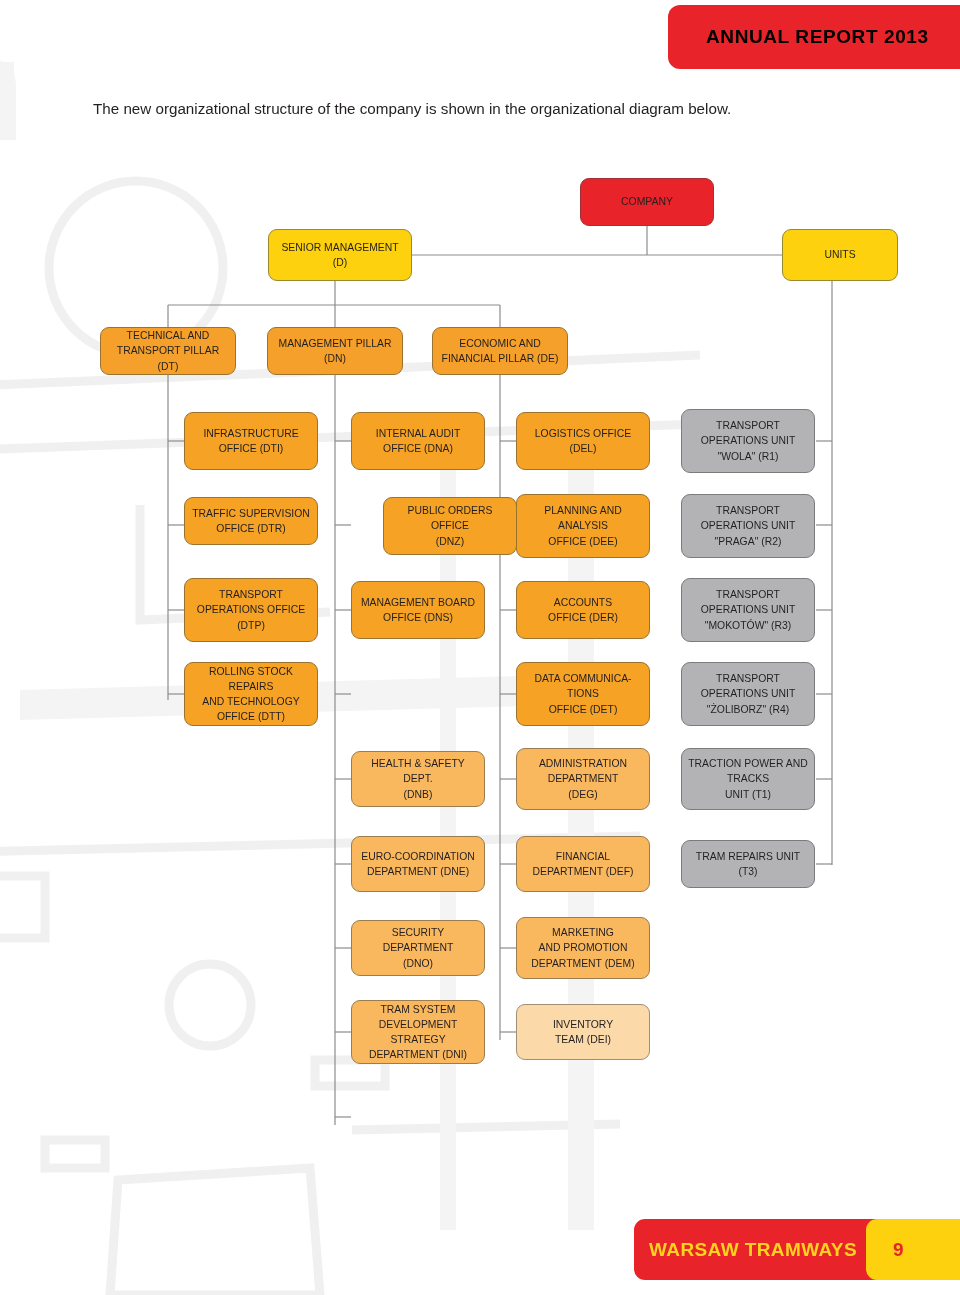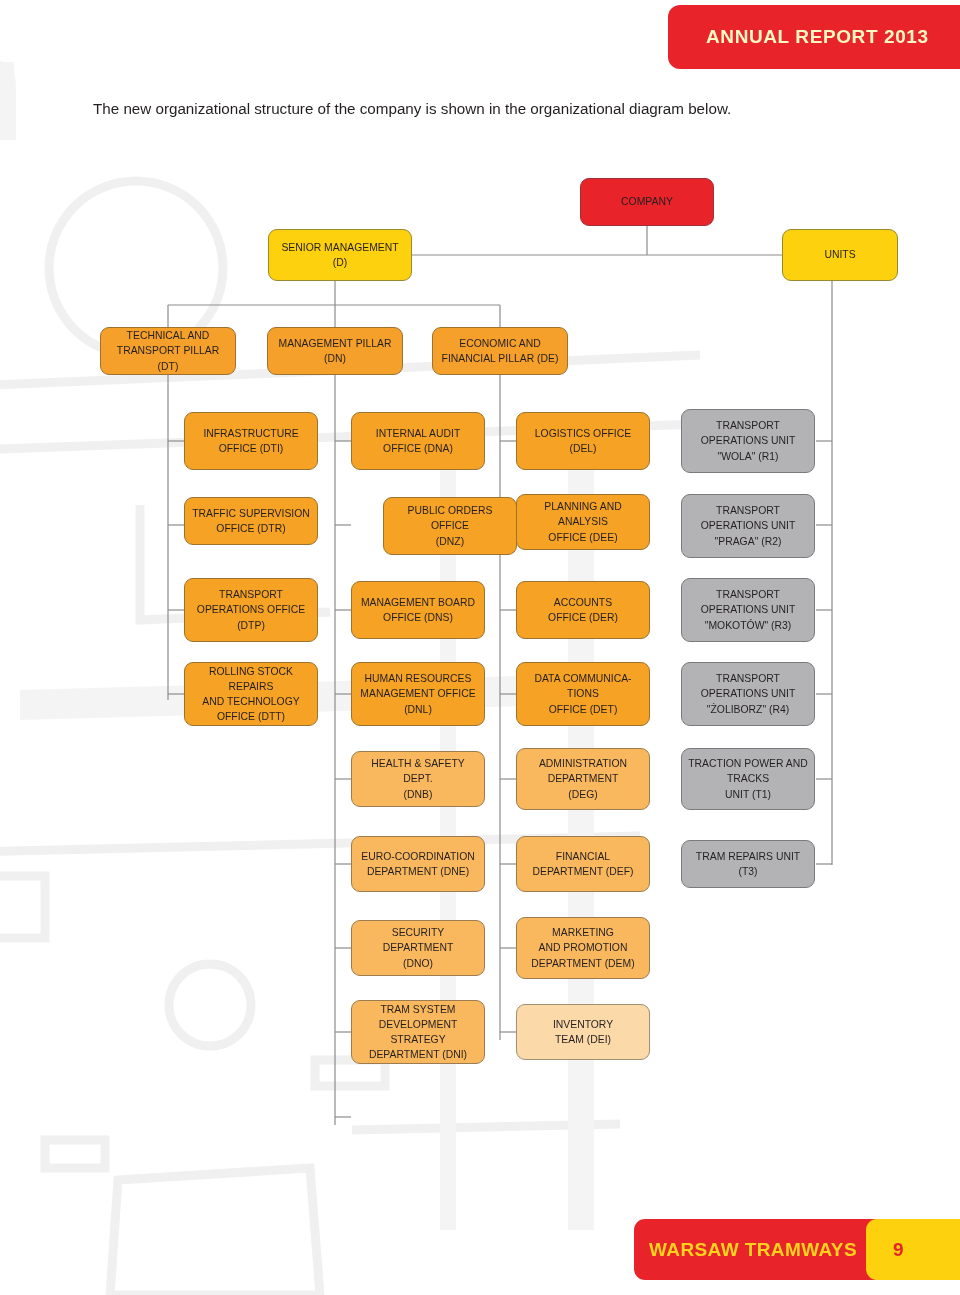--- a/index.html
+++ b/index.html
@@ -25,21 +25,21 @@
     position: absolute;
     left: 668px; top: 5px;
     width: 300px; height: 64px;
     background: #e8242a;
     border-radius: 12px 0 0 12px;
     z-index: 5;
   }
   #header-banner .label {
     position: absolute;
     left: 38px; top: 21px;
-    color: #fef9c3;
+    color: #000000;
     font-size: 19px;
     font-weight: bold;
     letter-spacing: 0.6px;
   }
 
   
   #intro {
     position: absolute;
     left: 93px; top: 100px;
     width: 700px;
@@ -232,40 +232,37 @@
 
     <div class="node n-orange" style="left:351px; top:412px; width:134px; height:58px;">
       <span class="txt">INTERNAL AUDIT<br>OFFICE (DNA)</span>
     </div>
     <div class="node n-orange" style="left:351px; top:497px; width:134px; height:58px;margin-left:32px;">
       <span class="txt">PUBLIC ORDERS OFFICE<br>(DNZ)</span>
     </div>
     <div class="node n-orange" style="left:351px; top:581px; width:134px; height:58px;">
       <span class="txt">MANAGEMENT BOARD<br>OFFICE (DNS)</span>
     </div>
-    <div class="node n-orange" style="left:351px; top:662px; width:134px; height:64px;">
-      <span class="txt">HUMAN RESOURCES<br>MANAGEMENT OFFICE<br>(DNL)</span>
-    </div>
     <div class="node n-orange2" style="left:351px; top:751px; width:134px; height:56px;">
       <span class="txt">HEALTH &amp; SAFETY DEPT.<br>(DNB)</span>
     </div>
     <div class="node n-orange2" style="left:351px; top:836px; width:134px; height:56px;">
       <span class="txt">EURO-COORDINATION<br>DEPARTMENT (DNE)</span>
     </div>
     <div class="node n-orange2" style="left:351px; top:920px; width:134px; height:56px;">
       <span class="txt">SECURITY DEPARTMENT<br>(DNO)</span>
     </div>
     <div class="node n-orange2" style="left:351px; top:1000px; width:134px; height:64px;">
       <span class="txt">TRAM SYSTEM<br>DEVELOPMENT STRATEGY<br>DEPARTMENT (DNI)</span>
     </div>
 
     <div class="node n-orange" style="left:516px; top:412px; width:134px; height:58px;">
       <span class="txt">LOGISTICS OFFICE (DEL)</span>
     </div>
-    <div class="node n-orange" style="left:516px; top:494px; width:134px; height:56px;justify-content:flex-end;">
+    <div class="node n-orange" style="left:516px; top:494px; width:134px; height:64px;justify-content:flex-end;">
       <span class="txt">PLANNING AND<br>ANALYSIS<br>OFFICE (DEE)</span>
     </div>
     <div class="node n-orange" style="left:516px; top:581px; width:134px; height:58px;">
       <span class="txt">ACCOUNTS<br>OFFICE (DER)</span>
     </div>
     <div class="node n-orange" style="left:516px; top:662px; width:134px; height:64px;">
       <span class="txt">DATA COMMUNICA-<br>TIONS<br>OFFICE (DET)</span>
     </div>
     <div class="node n-orange2" style="left:516px; top:748px; width:134px; height:62px;">
       <span class="txt">ADMINISTRATION<br>DEPARTMENT<br>(DEG)</span>

